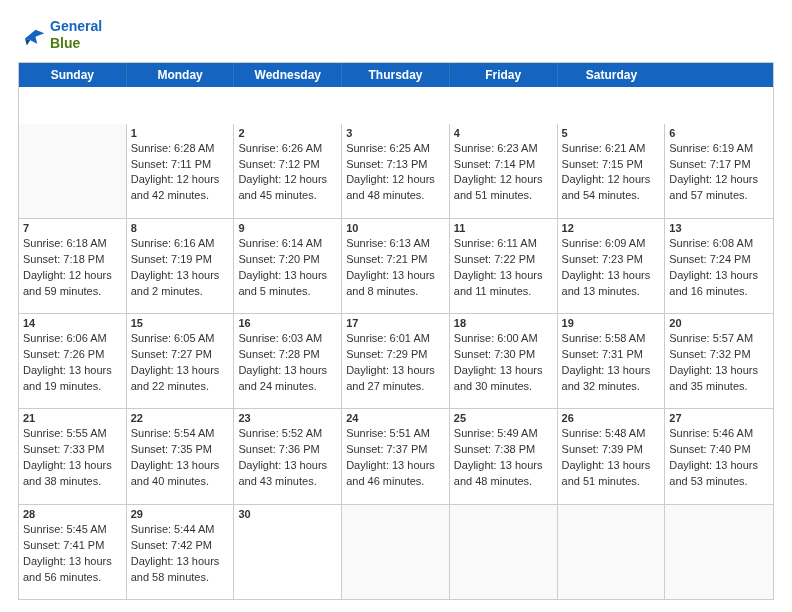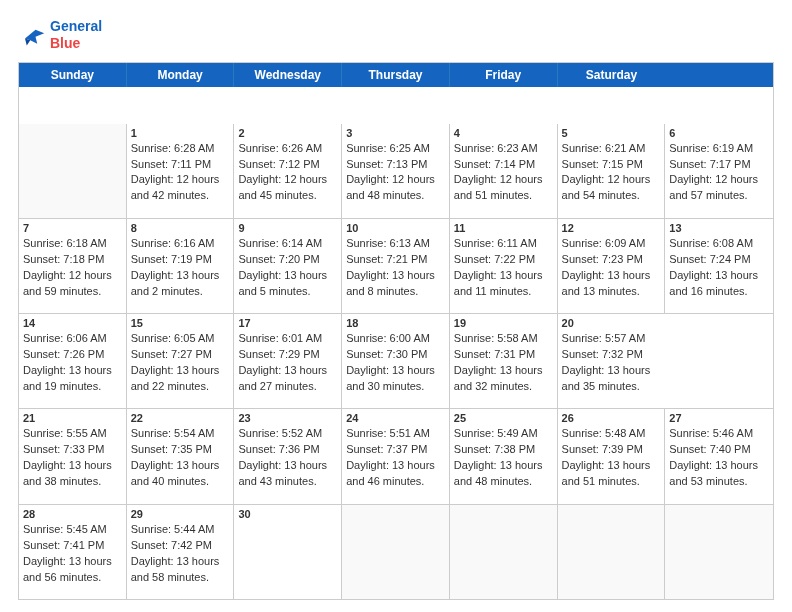--- a/index.html
+++ b/index.html
@@ -113,21 +113,21 @@
 
 <div class="page">
   <div class="header">
     <div class="logo">
       <svg class="logo-bird" viewBox="0 0 32 32">
         <polygon points="8,20 20,10 30,14 20,18 22,26 14,22" fill="#1565c0"></polygon>
         <polygon points="8,20 14,22 10,28" fill="#0d47a1"></polygon>
       </svg>
       <div class="logo-text">
         <div><span>General</span></div>
-        <div><span style="color:#ef4444">Blue</span></div>
+        <div><span style="color:#4d7c0f">Blue</span></div>
       </div>
     </div>
     <div class="title-block">
       <div class="main-title"></div>
       <div class="subtitle"></div>
     </div>
   </div>
 
   <div class="calendar">
     <div class="cal-header">
@@ -199,20 +199,24 @@
         <div class="cal-row">
           <div class="cal-cell">
             <div class="day-num">14</div>
             <div class="day-info">Sunrise: 6:06 AM<br>Sunset: 7:26 PM<br>Daylight: 13 hours and 19 minutes.</div>
           </div>
           <div class="cal-cell">
             <div class="day-num">15</div>
             <div class="day-info">Sunrise: 6:05 AM<br>Sunset: 7:27 PM<br>Daylight: 13 hours and 22 minutes.</div>
           </div>
           <div class="cal-cell">
+            <div class="day-num">16</div>
+            <div class="day-info">Sunrise: 6:03 AM<br>Sunset: 7:28 PM<br>Daylight: 13 hours and 24 minutes.</div>
+          </div>
+          <div class="cal-cell">
             <div class="day-num">17</div>
             <div class="day-info">Sunrise: 6:01 AM<br>Sunset: 7:29 PM<br>Daylight: 13 hours and 27 minutes.</div>
           </div>
           <div class="cal-cell">
             <div class="day-num">18</div>
             <div class="day-info">Sunrise: 6:00 AM<br>Sunset: 7:30 PM<br>Daylight: 13 hours and 30 minutes.</div>
           </div>
           <div class="cal-cell">
             <div class="day-num">19</div>
             <div class="day-info">Sunrise: 5:58 AM<br>Sunset: 7:31 PM<br>Daylight: 13 hours and 32 minutes.</div>

